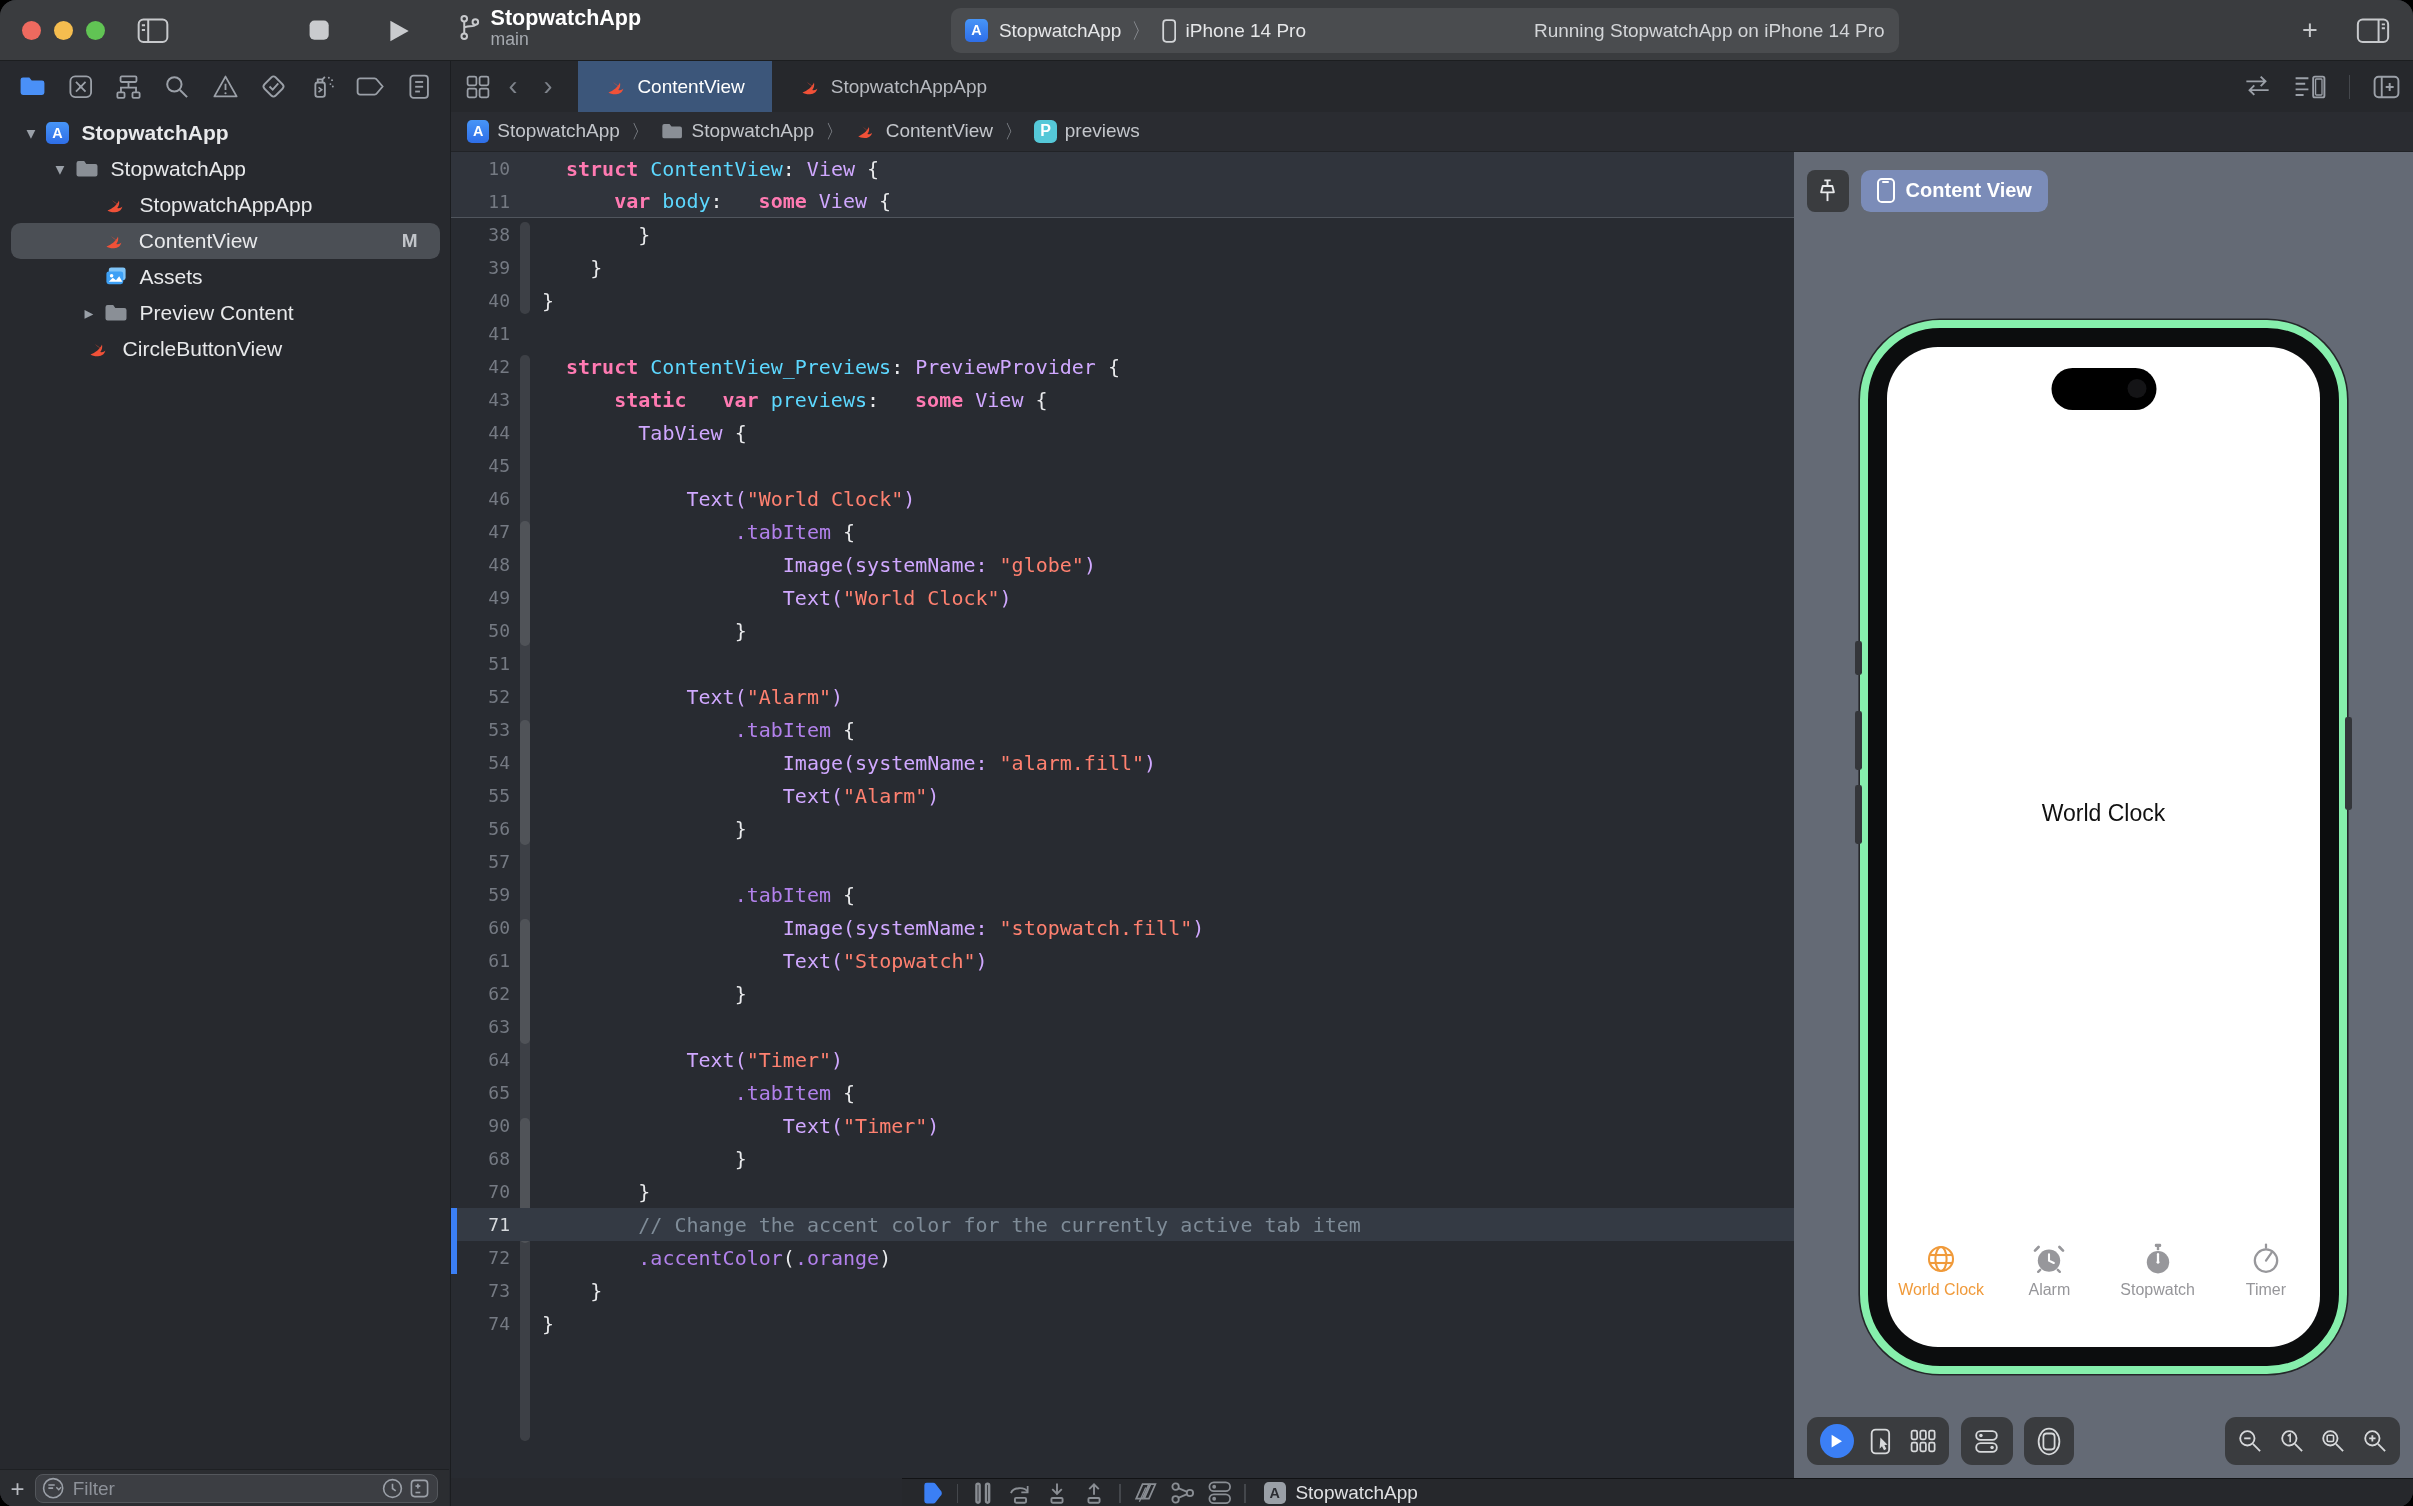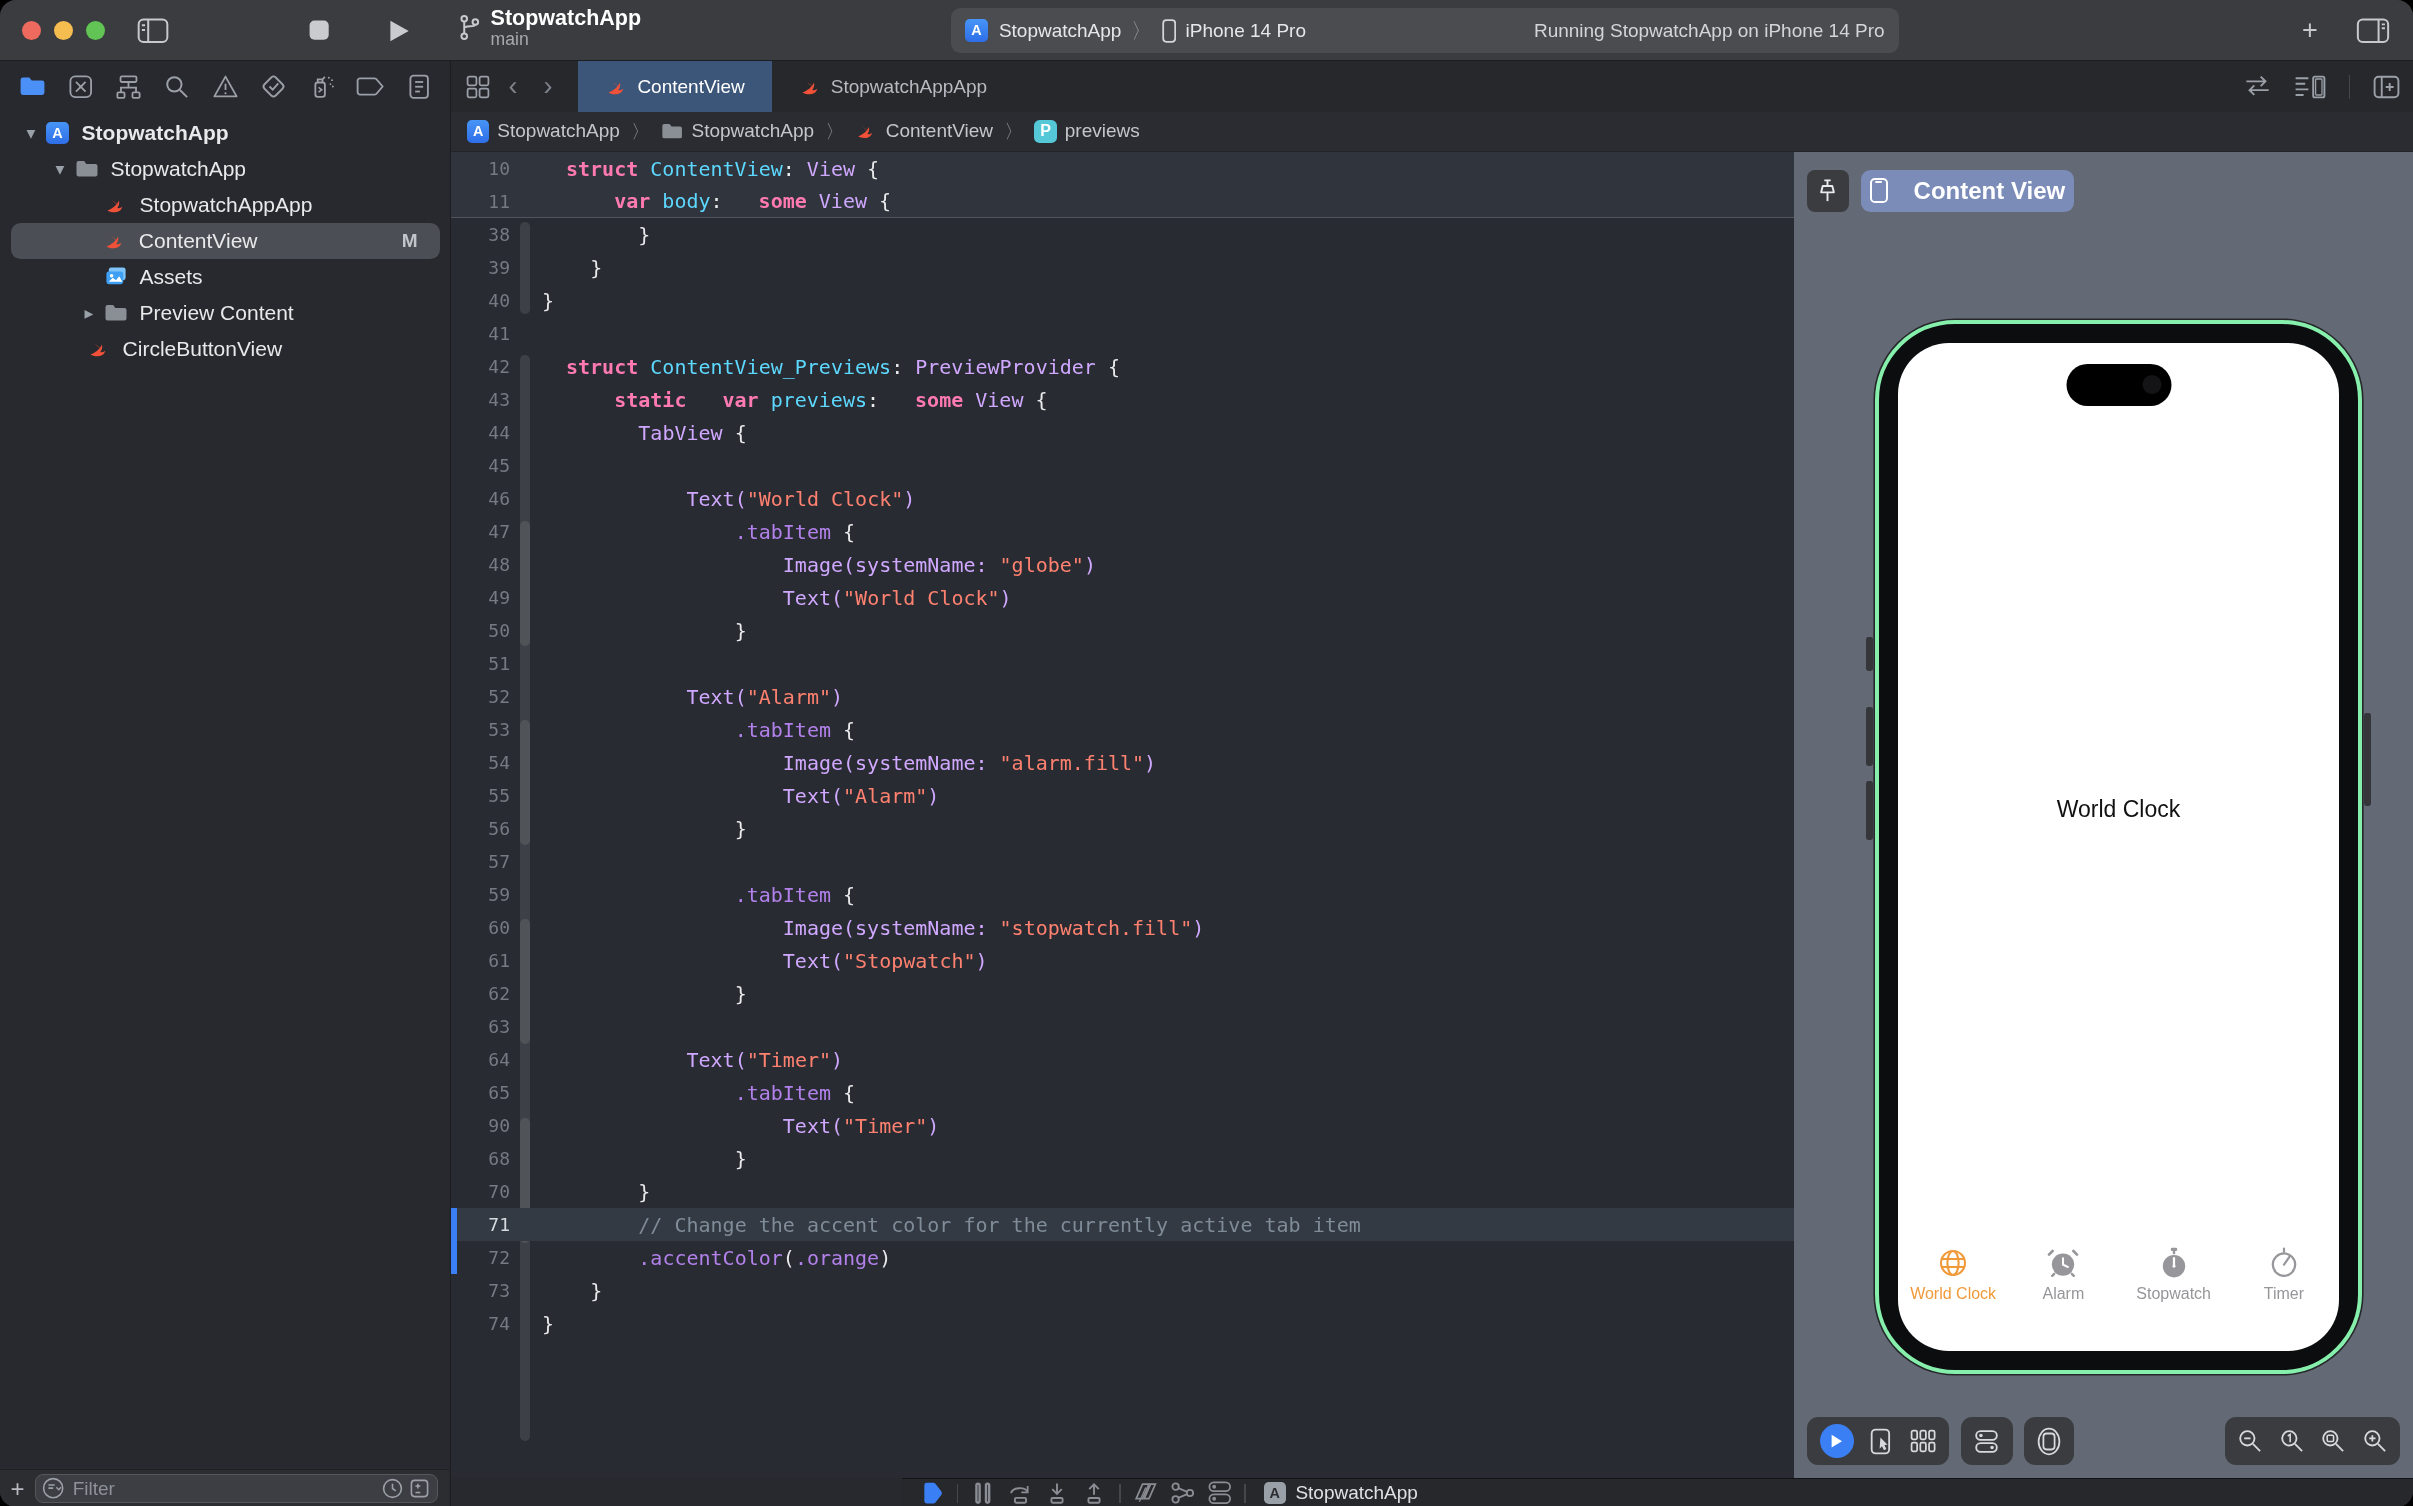--- a/index.html
+++ b/index.html
@@ -72,25 +72,25 @@
   .tk-o { color:var(--syn-o,#d0a8ff); }
   .tk-m { color:var(--syn-m,#b281eb); }
   .tk-s { color:var(--syn-s,#ff8170); }
   .tk-c { color:var(--syn-c,#7f8c98); }
   .tk-g { color:var(--syn-g,#9ef1dd); }
   .tk-p { color:#e9eaec; }
 
   
   .preview { position:absolute; left:1343px; top:0; width:619px; height:1326px; background:var(--canvas,#646a75); }
   .pinbtn { position:absolute; left:12.8px; top:17.6px; width:42px; height:42px; background:#3a3c3f; border-radius:8px; display:flex; align-items:center; justify-content:center; color:#e8e9eb; }
-  .cv-pill { position:absolute; left:67px; top:17.6px; height:42px; padding:0 9px; background:#7b8cb8; border-radius:9.6px; display:flex; align-items:center; gap:26px; color:#fff; font-size:24px; font-weight:bold; }
+  .cv-pill { position:absolute; left:67px; top:17.6px; height:42px; padding:0 16px; background:#7b8cb8; border-radius:9.6px; display:flex; align-items:center; gap:11px; color:#fff; font-size:20px; font-weight:bold; }
   .devico { width:17.6px; height:25.5px; border:2px solid #fff; border-radius:4.8px; position:relative; }
   .devico::after { content:""; position:absolute; left:3.2px; top:0.8px; right:3.2px; height:2.4px; background:#fff; border-radius:1.6px; }
 
-  .phone { position:absolute; left:81px; top:168px; width:487px; height:1054px; background:#0c0d0e; border:4px solid #86efac; border-radius:80px; box-shadow:0 0 0 1.6px #25272a; }
+  .phone { position:absolute; left:66px; top:168px; width:487px; height:1054px; background:#0c0d0e; border:8px solid #86efac; border-radius:80px; box-shadow:0 0 0 1.6px #25272a; }
   .sidebtn { position:absolute; width:6.4px; background:#34363a; border-radius:2.4px; }
   .screen { position:absolute; left:19px; top:19px; right:19px; bottom:19px; background:#fff; border-radius:51px; overflow:hidden; }
   .island { position:absolute; left:50%; top:21px; transform:translateX(-50%); width:105px; height:42px; background:#000; border-radius:21px; }
   .island::after { content:""; position:absolute; right:9.6px; top:11.2px; width:19px; height:19px; border-radius:50%; background:#141416; }
   .screen-title { position:absolute; left:0; right:0; top:453px; text-align:center; color:#111; font-size:23px; }
   .ios-tabbar { position:absolute; left:0; right:0; bottom:48px; display:flex; }
   .ios-tab { flex:1; display:flex; flex-direction:column; align-items:center; gap:6.4px; color:#96969a; }
   .ios-tab .lab { font-size:16px; }
   .ios-tab.active { color:var(--ios-orange,#f09a3a); }
 

